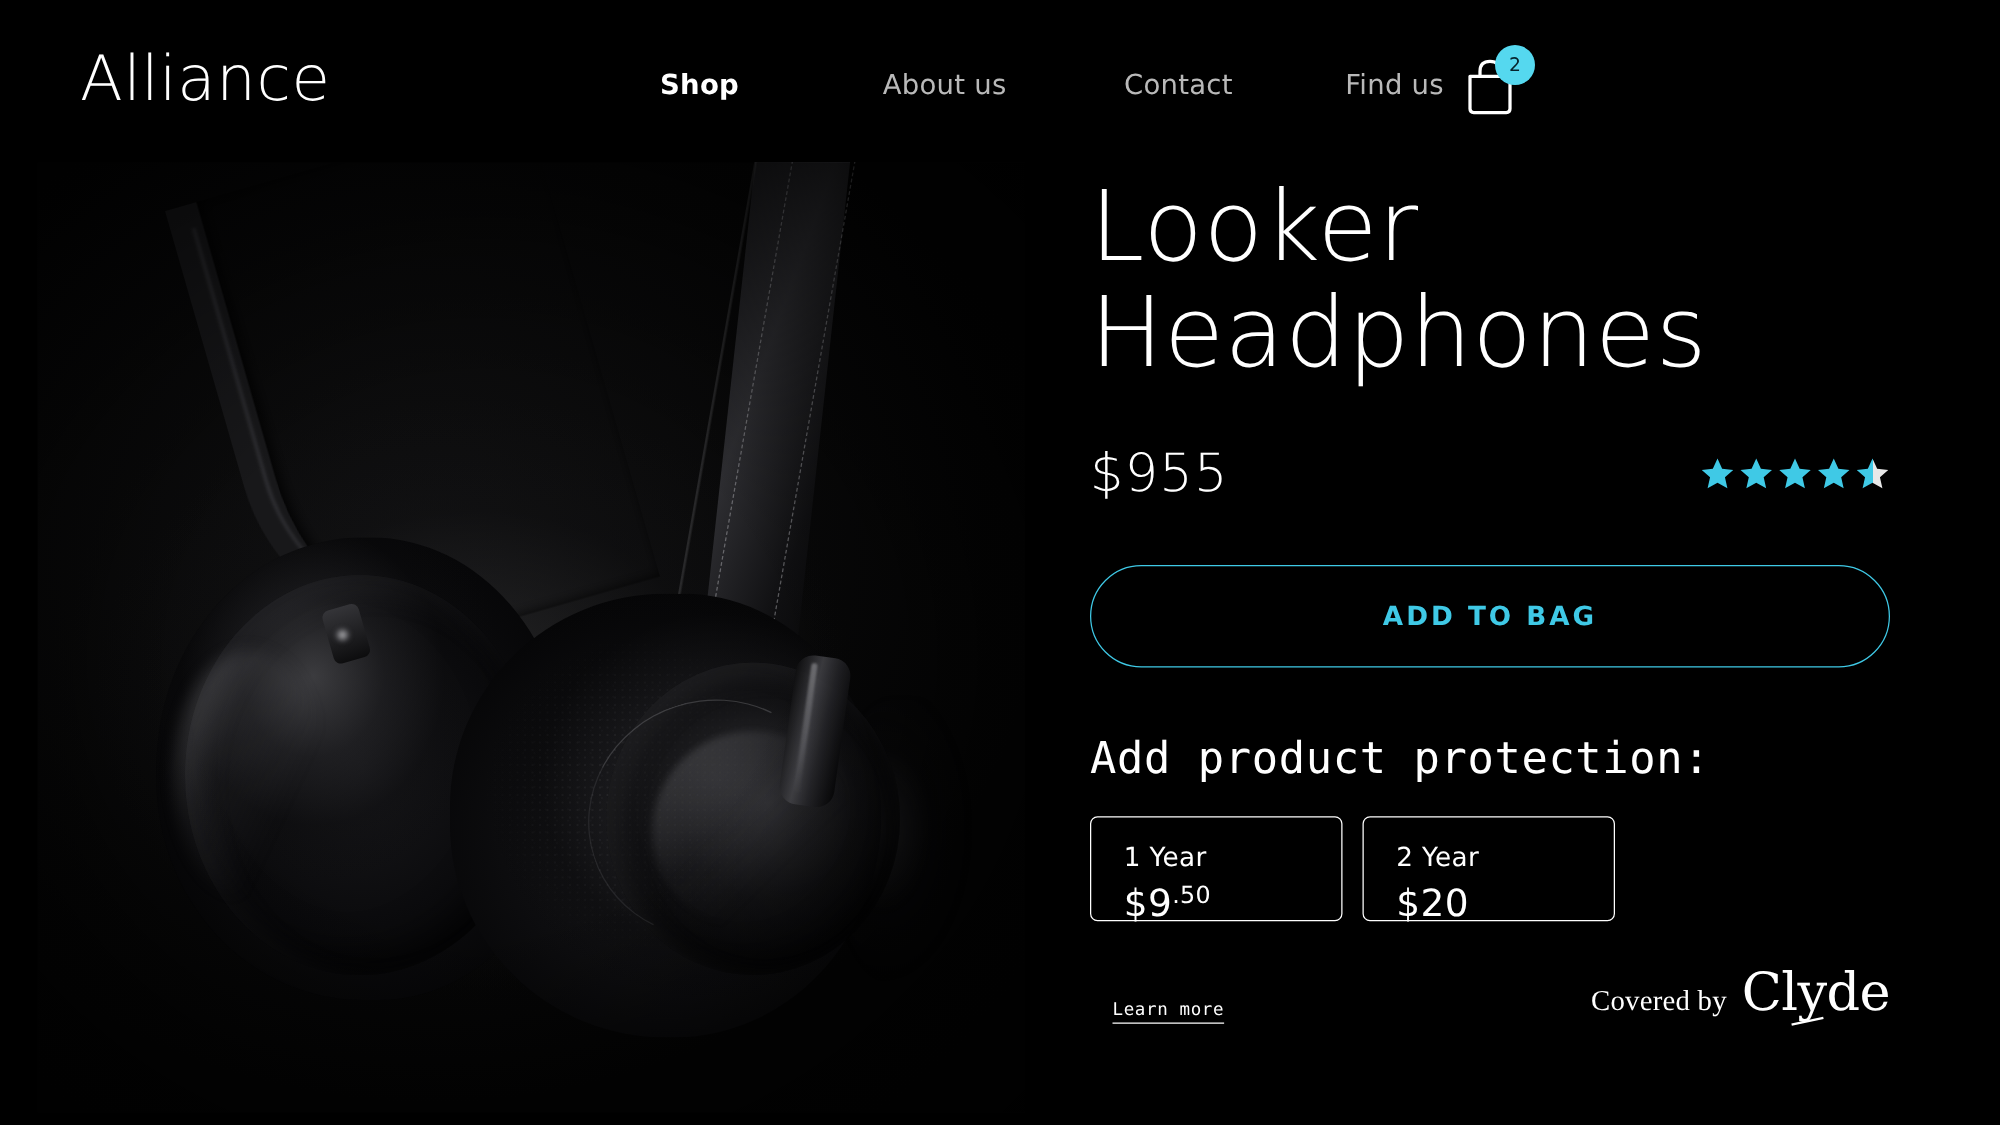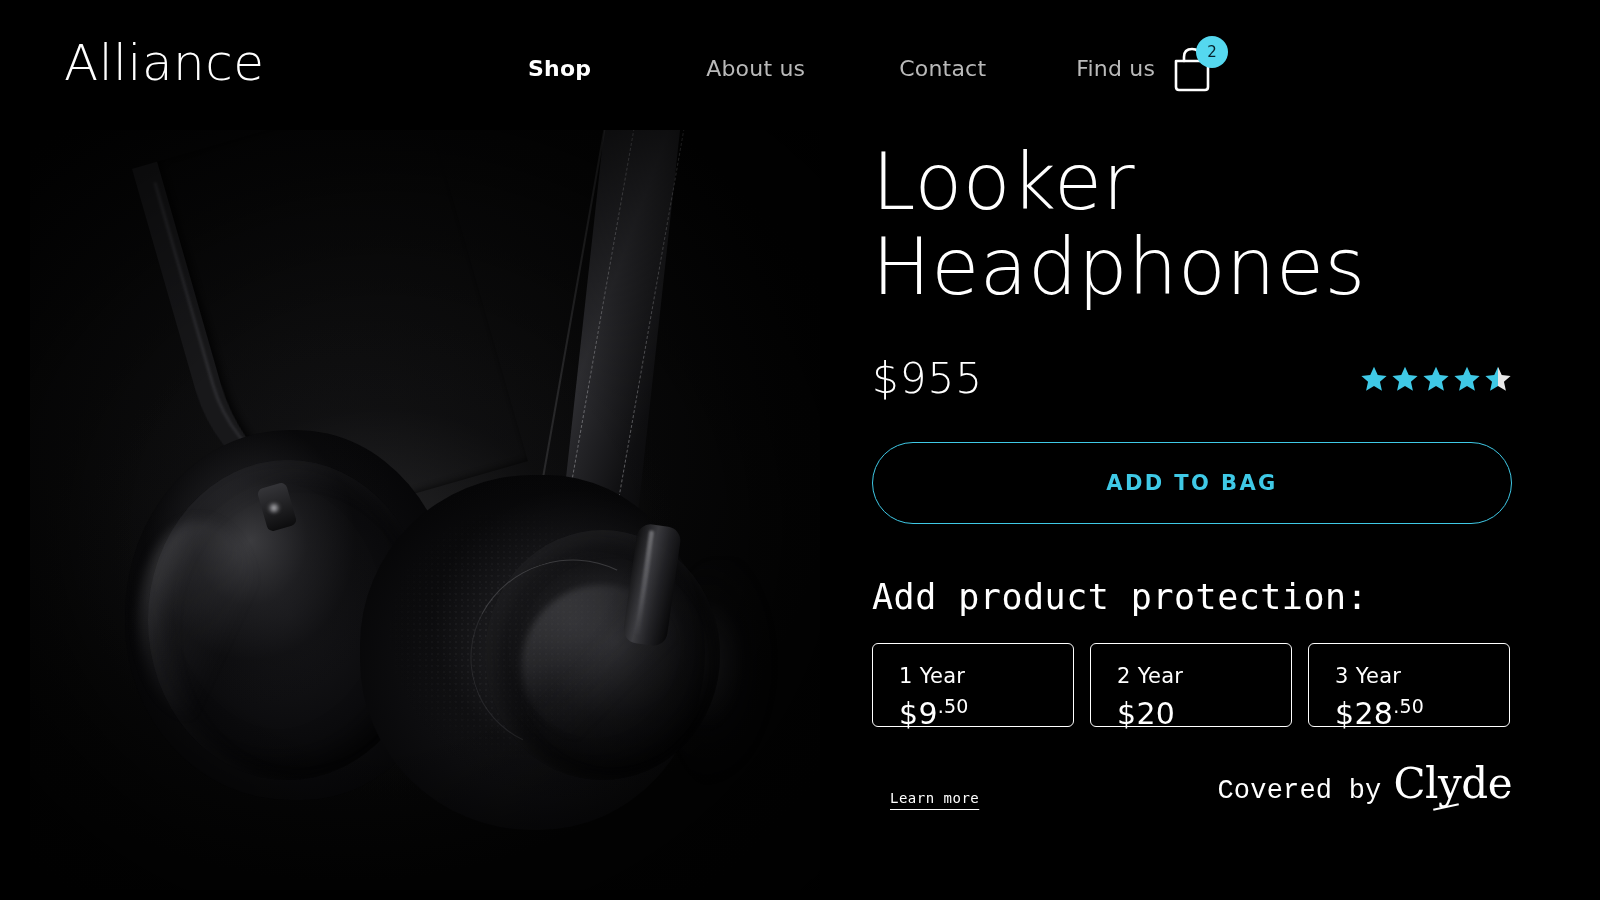--- a/index.html
+++ b/index.html
@@ -382,21 +382,21 @@
   .star {
     width: 28px;
     height: 28px;
     display: block;
   }
 
   .add-to-bag {
     display: block;
     width: 640px;
     height: 82px;
-    margin-top: 38px;
+    margin-top: 48px;
     background: transparent;
     border: 1.6px solid #3fc9e6;
     border-radius: 41px;
     color: #3fc9e6;
     font-size: 21px;
     font-weight: bold;
     letter-spacing: 2.4px;
     cursor: pointer;
     font-family: "DejaVu Sans", sans-serif;
   }
@@ -464,26 +464,26 @@
     cursor: pointer;
     font-family: "DejaVu Sans Mono", monospace;
     margin-left: 18px;
   }
   .covered-by {
     display: flex;
     align-items: baseline;
     gap: 12px;
   }
   .covered-label {
-    font-size: 27px;
+    font-size: 23px;
     line-height: 1;
     color: #ffffff;
     font-weight: 400;
     letter-spacing: 0.2px;
-    font-family: Liberation Mono, monospace;
+    font-family: Liberation Serif, serif;
   }
   .clyde-mark {
     font-size: 42px;
     line-height: 1;
     color: #ffffff;
     font-family: "DejaVu Serif", serif;
     font-weight: 400;
     letter-spacing: -0.5px;
     position: relative;
   }
@@ -592,24 +592,20 @@
       <button class="plan-card">
         <div class="plan-term">1 Year</div>
         <div class="plan-price"><span>$9</span><span class="plan-cents">.50</span></div>
       </button>
 
       <button class="plan-card">
         <div class="plan-term">2 Year</div>
         <div class="plan-price"><span>$20</span><span class="plan-cents"></span></div>
       </button>
 
-      <button class="plan-card">
-        <div class="plan-term">3 Year</div>
-        <div class="plan-price"><span>$28</span><span class="plan-cents">.50</span></div>
-      </button>
 
     </div>
 
     <div class="footer-row">
       <a class="learn-more" href="#">Learn more</a>
       <div class="covered-by">
         <span class="covered-label">Covered by</span>
         <span class="clyde-mark"><span>Clyde</span><span class="clyde-slash"></span></span>
       </div>
     </div>

